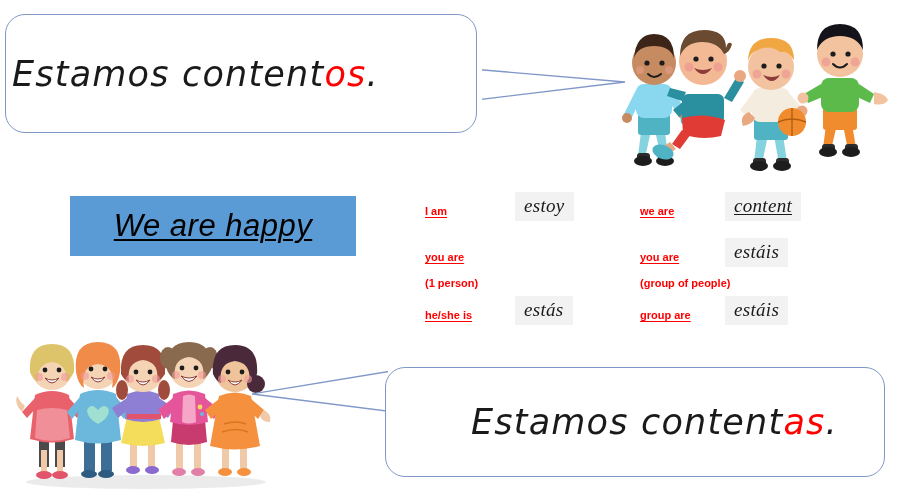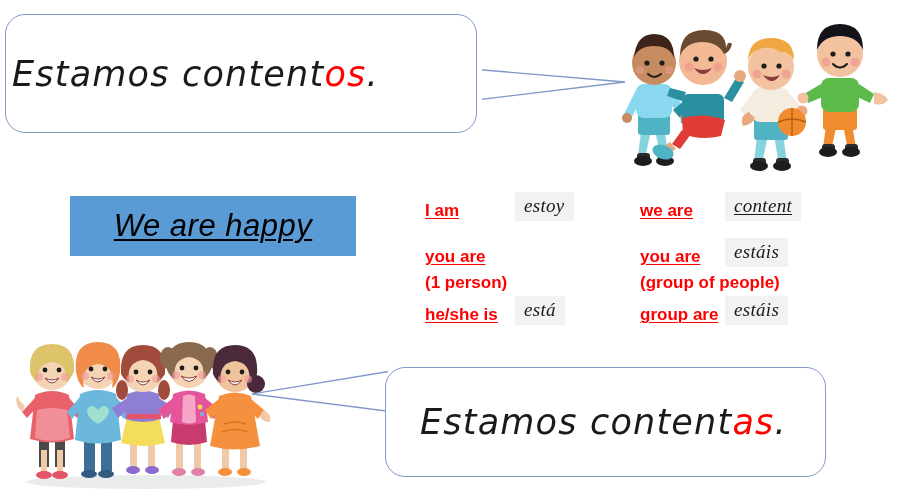--- a/index.html
+++ b/index.html
@@ -36,23 +36,23 @@
   .bubble-top {
     left: 5px;
     top: 14px;
     width: 472px;
     height: 119px;
     padding-left: 6px;
   }
   .bubble-bottom {
     left: 385px;
     top: 367px;
-    width: 441px;
+    width: 500px;
     height: 110px;
-    padding-left: 34px;
+    padding-left: 85px;
   }
 
   .bubble-text {
     font-family: "Liberation Sans", sans-serif;
     font-size: 35px;
     letter-spacing: 1.2px;
     color: #1a1a1a;
     white-space: nowrap;
     font-style: normal;
   }
@@ -119,21 +119,21 @@
   }
   .conj-row.r0 { top: 0px; }
   .conj-row.r1 { top: 46px; }
   .conj-row.r2 { top: 104px; }
 
   .eng {
     position: absolute;
     left: 0;
     top: 12px;
     color: #ff0000;
-    font-size: 17px;
+    font-size: 11px;
     font-weight: bold;
     line-height: 14px;
     white-space: nowrap;
   }
   .eng .u {
     text-decoration: underline;
     text-decoration-color: #ff0000;
     text-decoration-thickness: 1.3px;
     text-underline-offset: 2px;
   }
@@ -294,21 +294,21 @@
         <div class="eng">
           <span class="u">you are</span>
           <span class="note">(1 person)</span>
         </div>
       </div>
 
       <div class="conj-row r2">
         <div class="eng">
           <span class="u">he/she is</span>
         </div>
-        <div class="esp">está</div>
+        <div class="esp">estás</div>
       </div>
     </div>
 
     <div class="conj-col conj-col-right">
 
       <div class="conj-row r0">
         <div class="eng">
           <span class="u">we are</span>
         </div>
         <div class="esp underlined">content</div>

